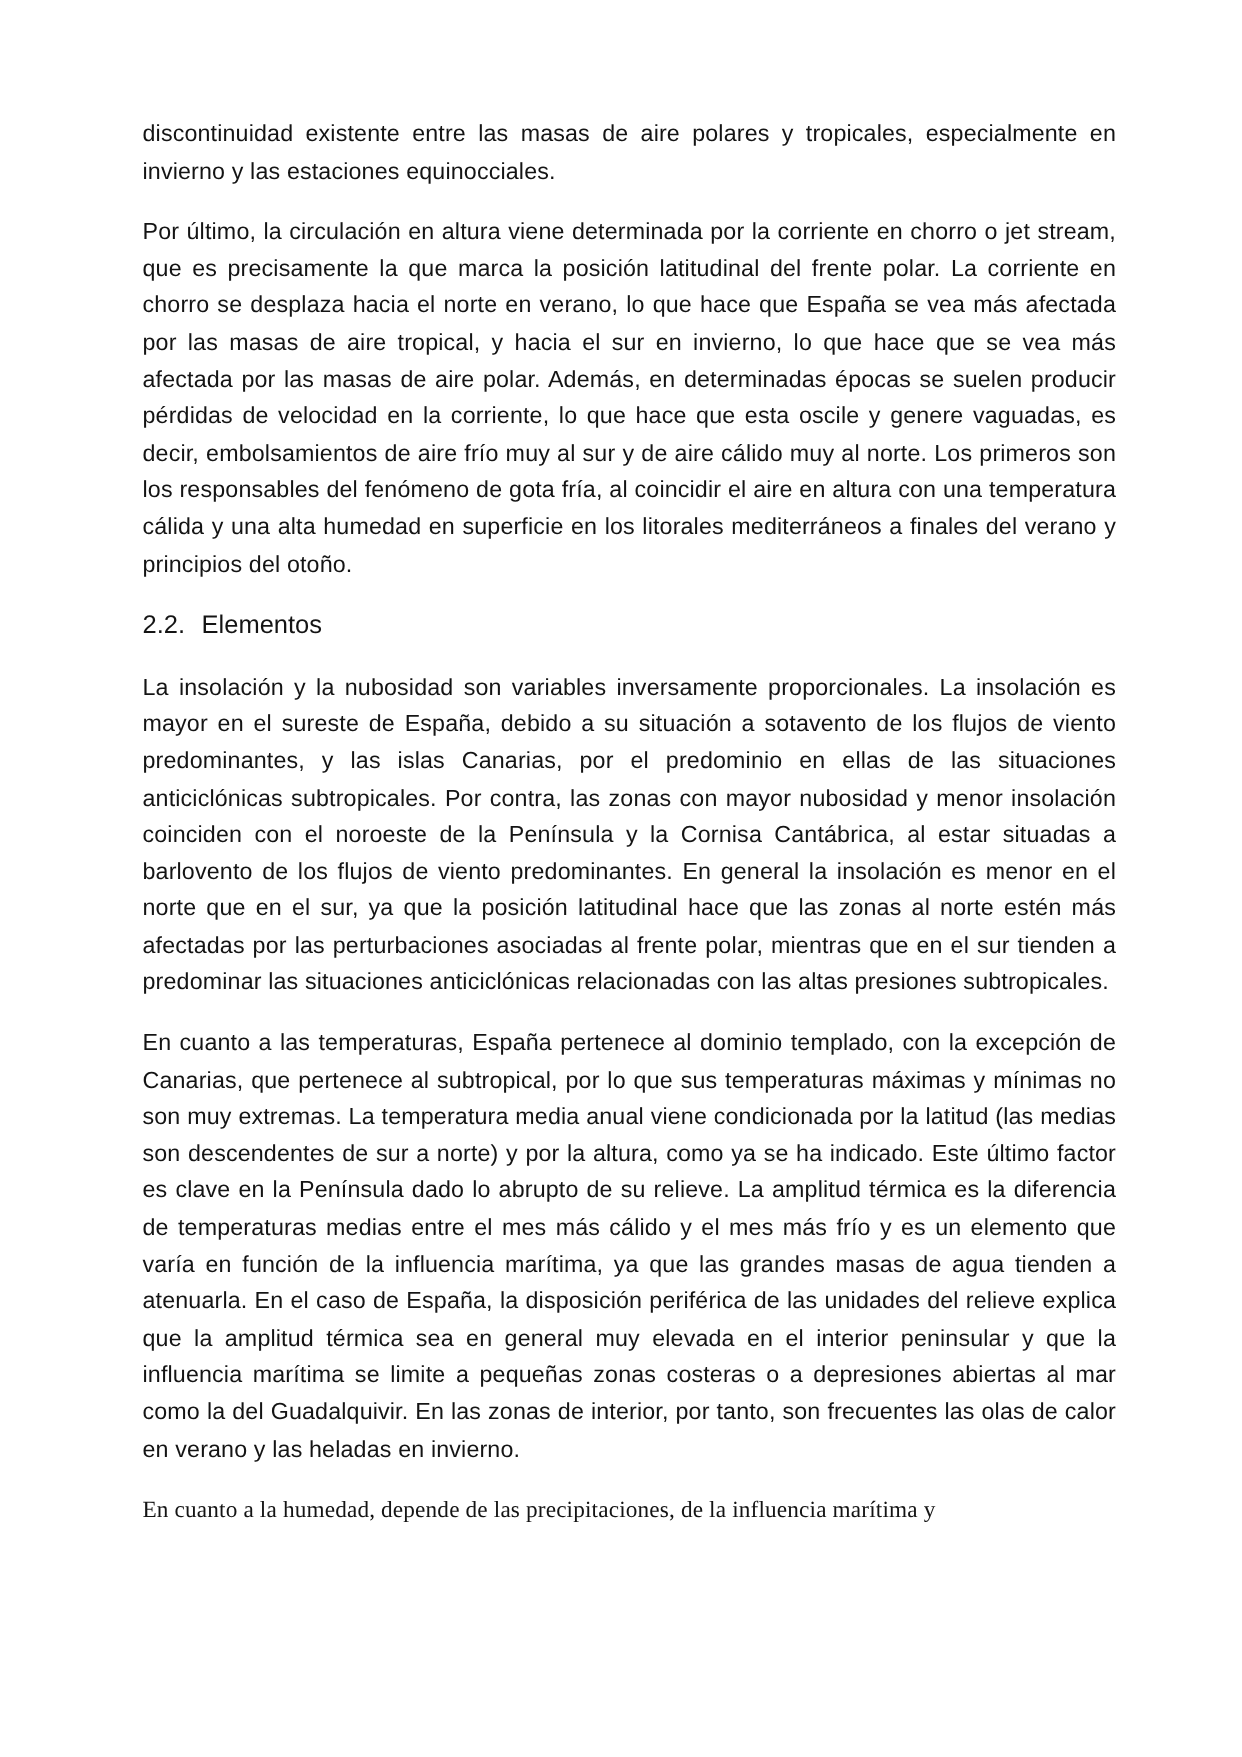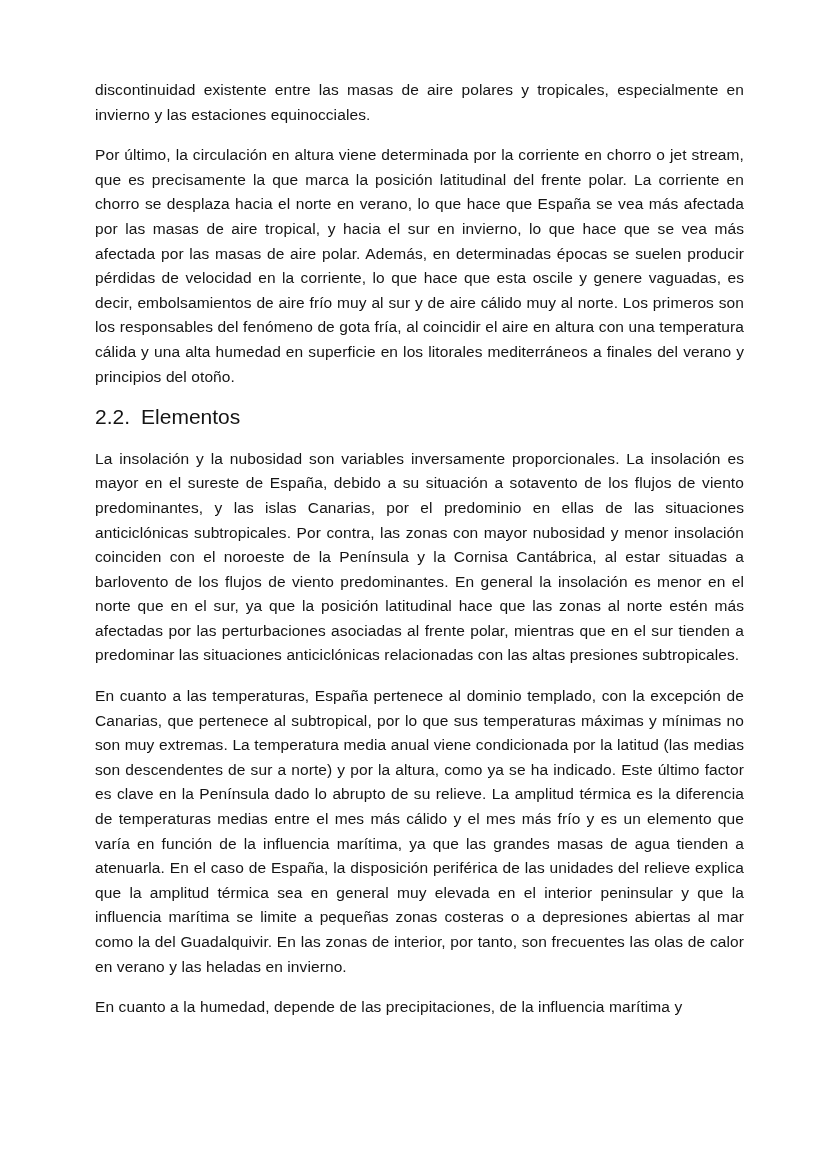--- a/index.html
+++ b/index.html
@@ -23,24 +23,25 @@
   }
   .para {
     margin: 0 0 16px 0;
     font-size: 15.5px;
     line-height: 24.6px;
     text-align: justify;
     letter-spacing: 0.1px;
   }
   .para:last-child {
     margin-bottom: 0;
+    font-family: Liberation Serif, serif;
   }
   .section-heading {
     margin: 8px 0 17px 0;
-    font-size: 21px;
+    font-size: 17px;
     line-height: 24.6px;
     font-weight: 400;
     text-align: left;
   }
   .section-heading .heading-number {
     margin-right: 11px;
   }
 </style>
 </head>
 <body>

